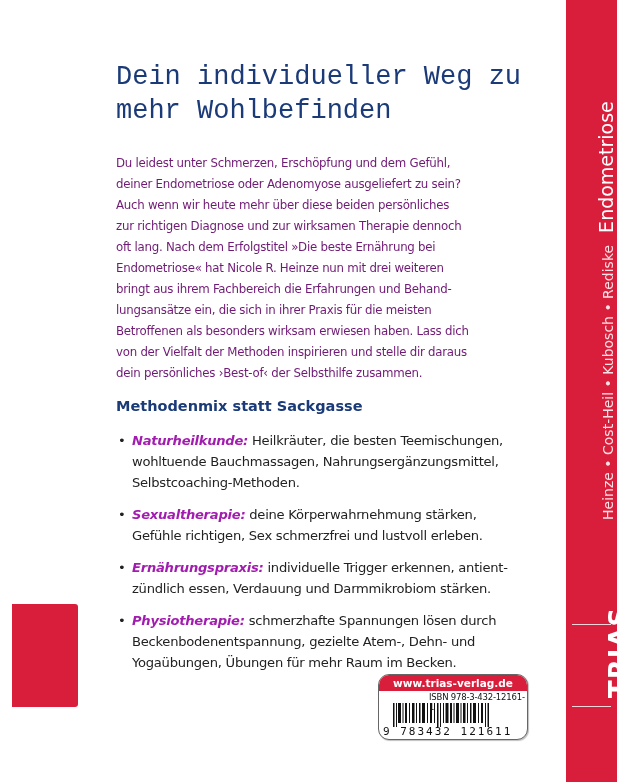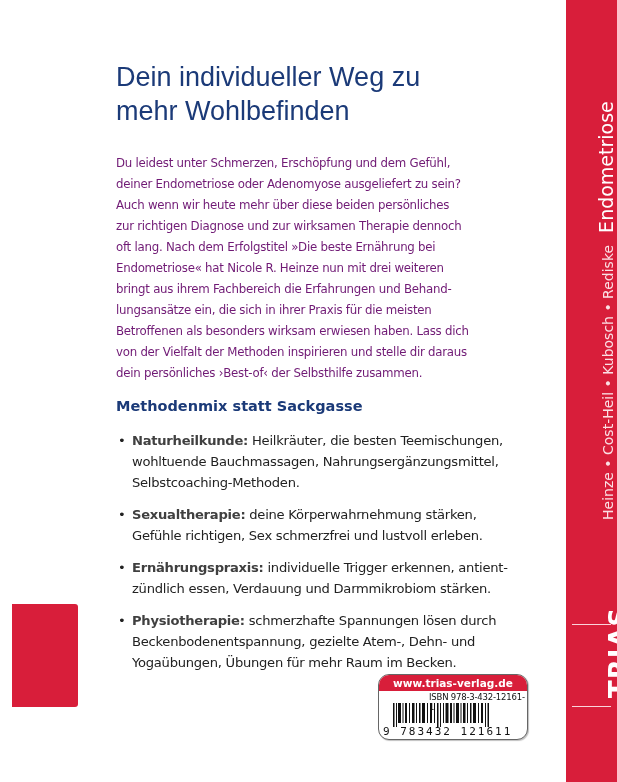--- a/index.html
+++ b/index.html
@@ -47,41 +47,41 @@
   .left-logo-text {
     position: absolute; left: 65px; top: 97px;
     transform-origin: 0 0; transform: rotate(-90deg);
     color: #ffffff; font-weight: bold; font-size: 30px; letter-spacing: 1px;
   }
 
   
   .headline {
     position: absolute; left: 116px; top: 60px; width: 430px;
     color: #1b3a78; font-size: 27px; line-height: 34px; font-weight: normal;
-    font-family: Liberation Sans, sans-serif;
+    font-family: Liberation Mono, monospace;
   }
   .intro {
     position: absolute; left: 116px; top: 152px; width: 440px;
     font-size: 13.1px; line-height: 21px; color: #701a75;
     font-family: "DejaVu Sans Condensed", "DejaVu Sans", sans-serif;
     letter-spacing: -0.25px;
   }
   .intro .line { display: block; white-space: nowrap; }
   .section-title {
     position: absolute; left: 116px; top: 398px;
     color: #1b3a78; font-size: 14.5px; font-weight: bold;
   }
   .bullets {
     position: absolute; left: 116px; top: 430px; width: 440px;
     font-size: 13.1px; line-height: 21px; letter-spacing: -0.25px; color: #222;
   }
   .bullet { position: relative; padding-left: 16px; margin-bottom: 11px; }
   .bullet .dot { position: absolute; left: 2px; top: 0; }
   .bullet .line { display: block; white-space: nowrap; }
-  .bullet b { color: #404040; }
+  .bullet b { color: #a21caf; font-style: italic; }
 
   
   .isbn-box {
     position: absolute; left: 378px; top: 674px; width: 148px; height: 64px;
     border: 1px solid #666; border-radius: 11px; background: #fff;
     box-shadow: 1px 1px 1px rgba(0,0,0,0.25);
     overflow: hidden;
   }
   .isbn-url {
     background: #d81e3a; color: #fff; height: 16px; line-height: 16px;

